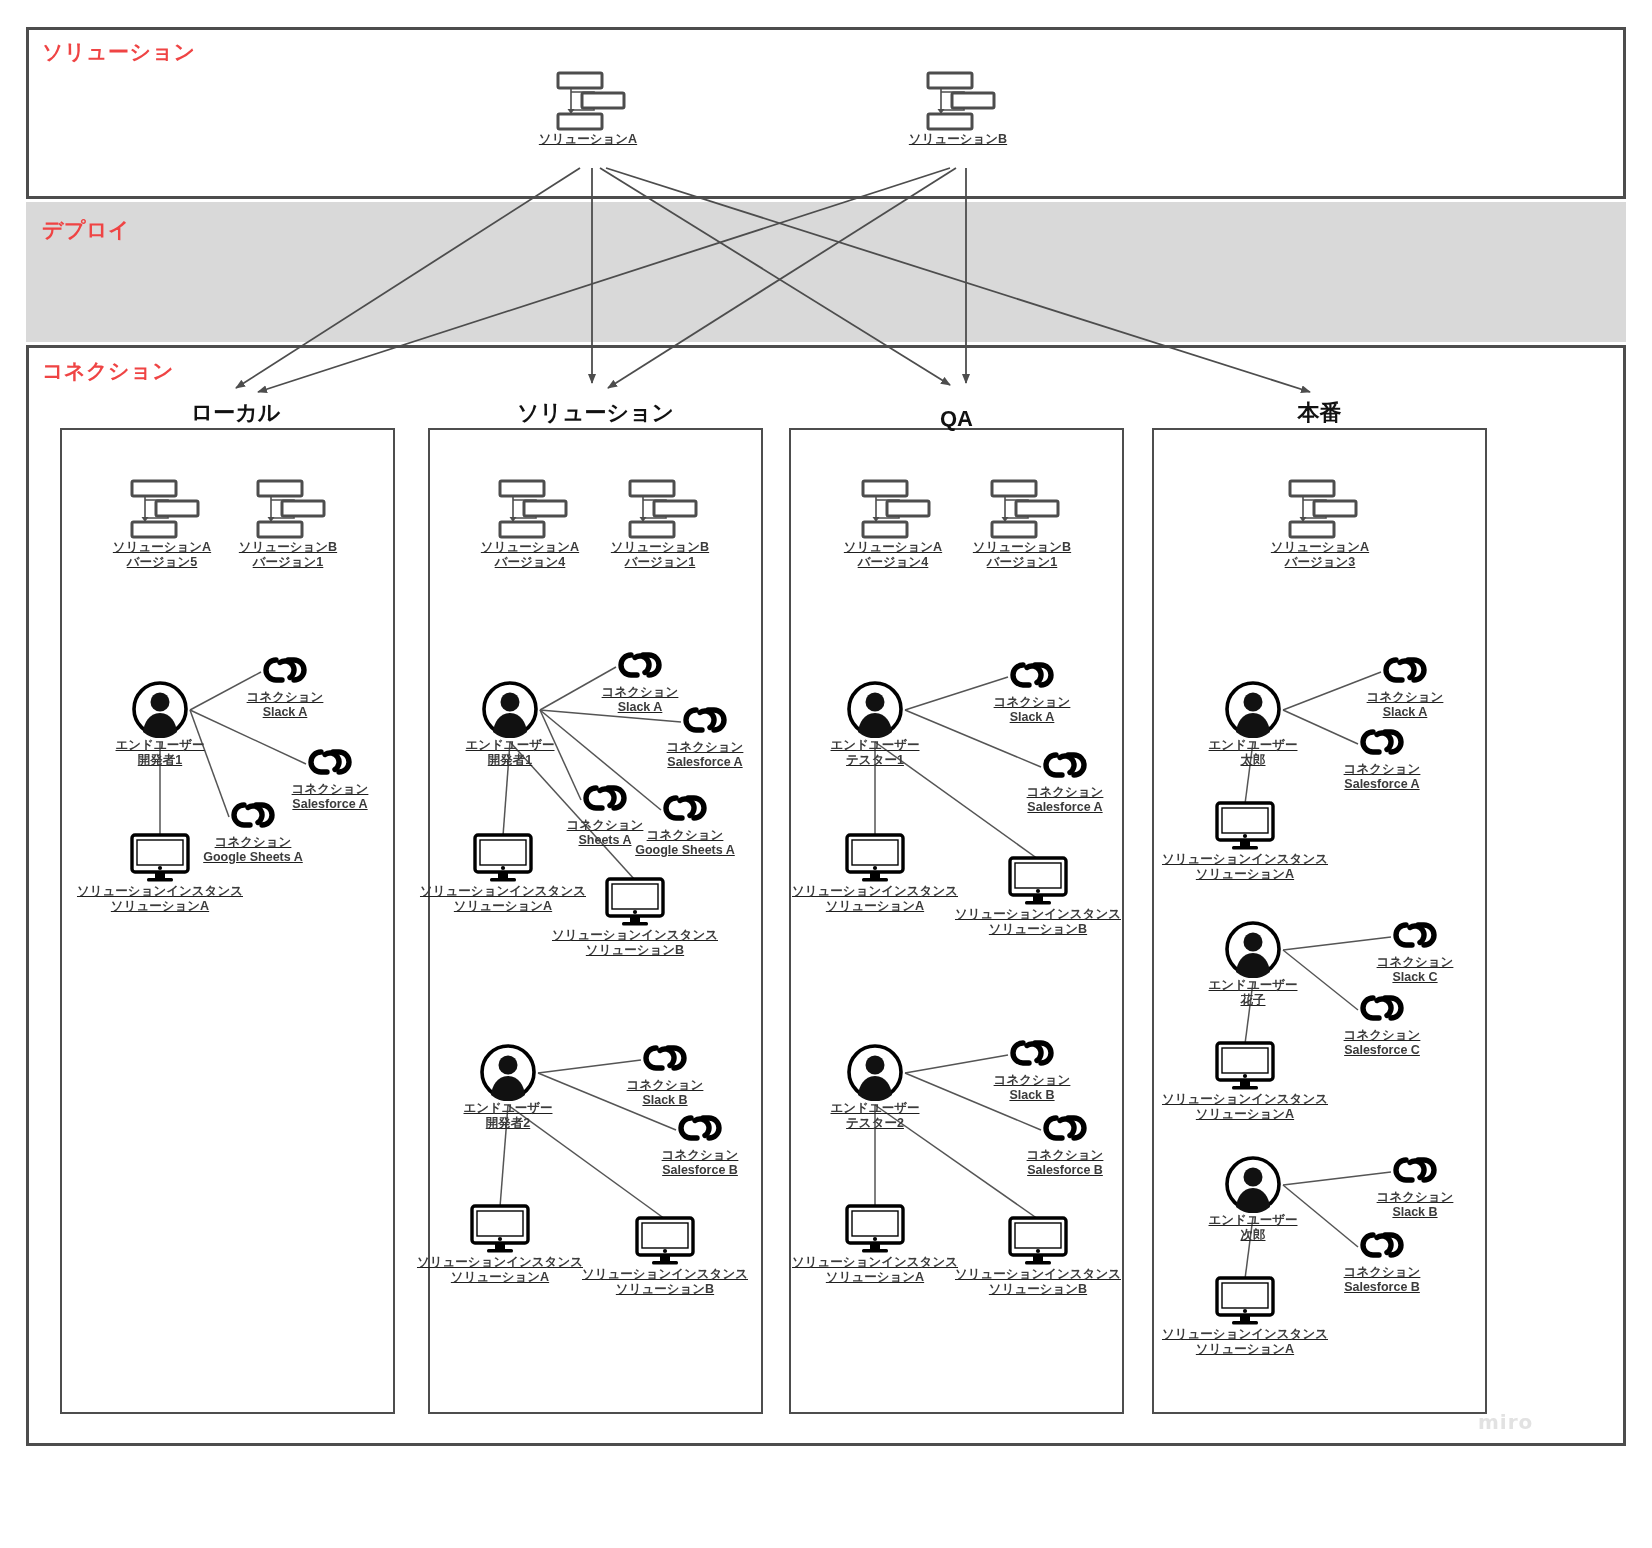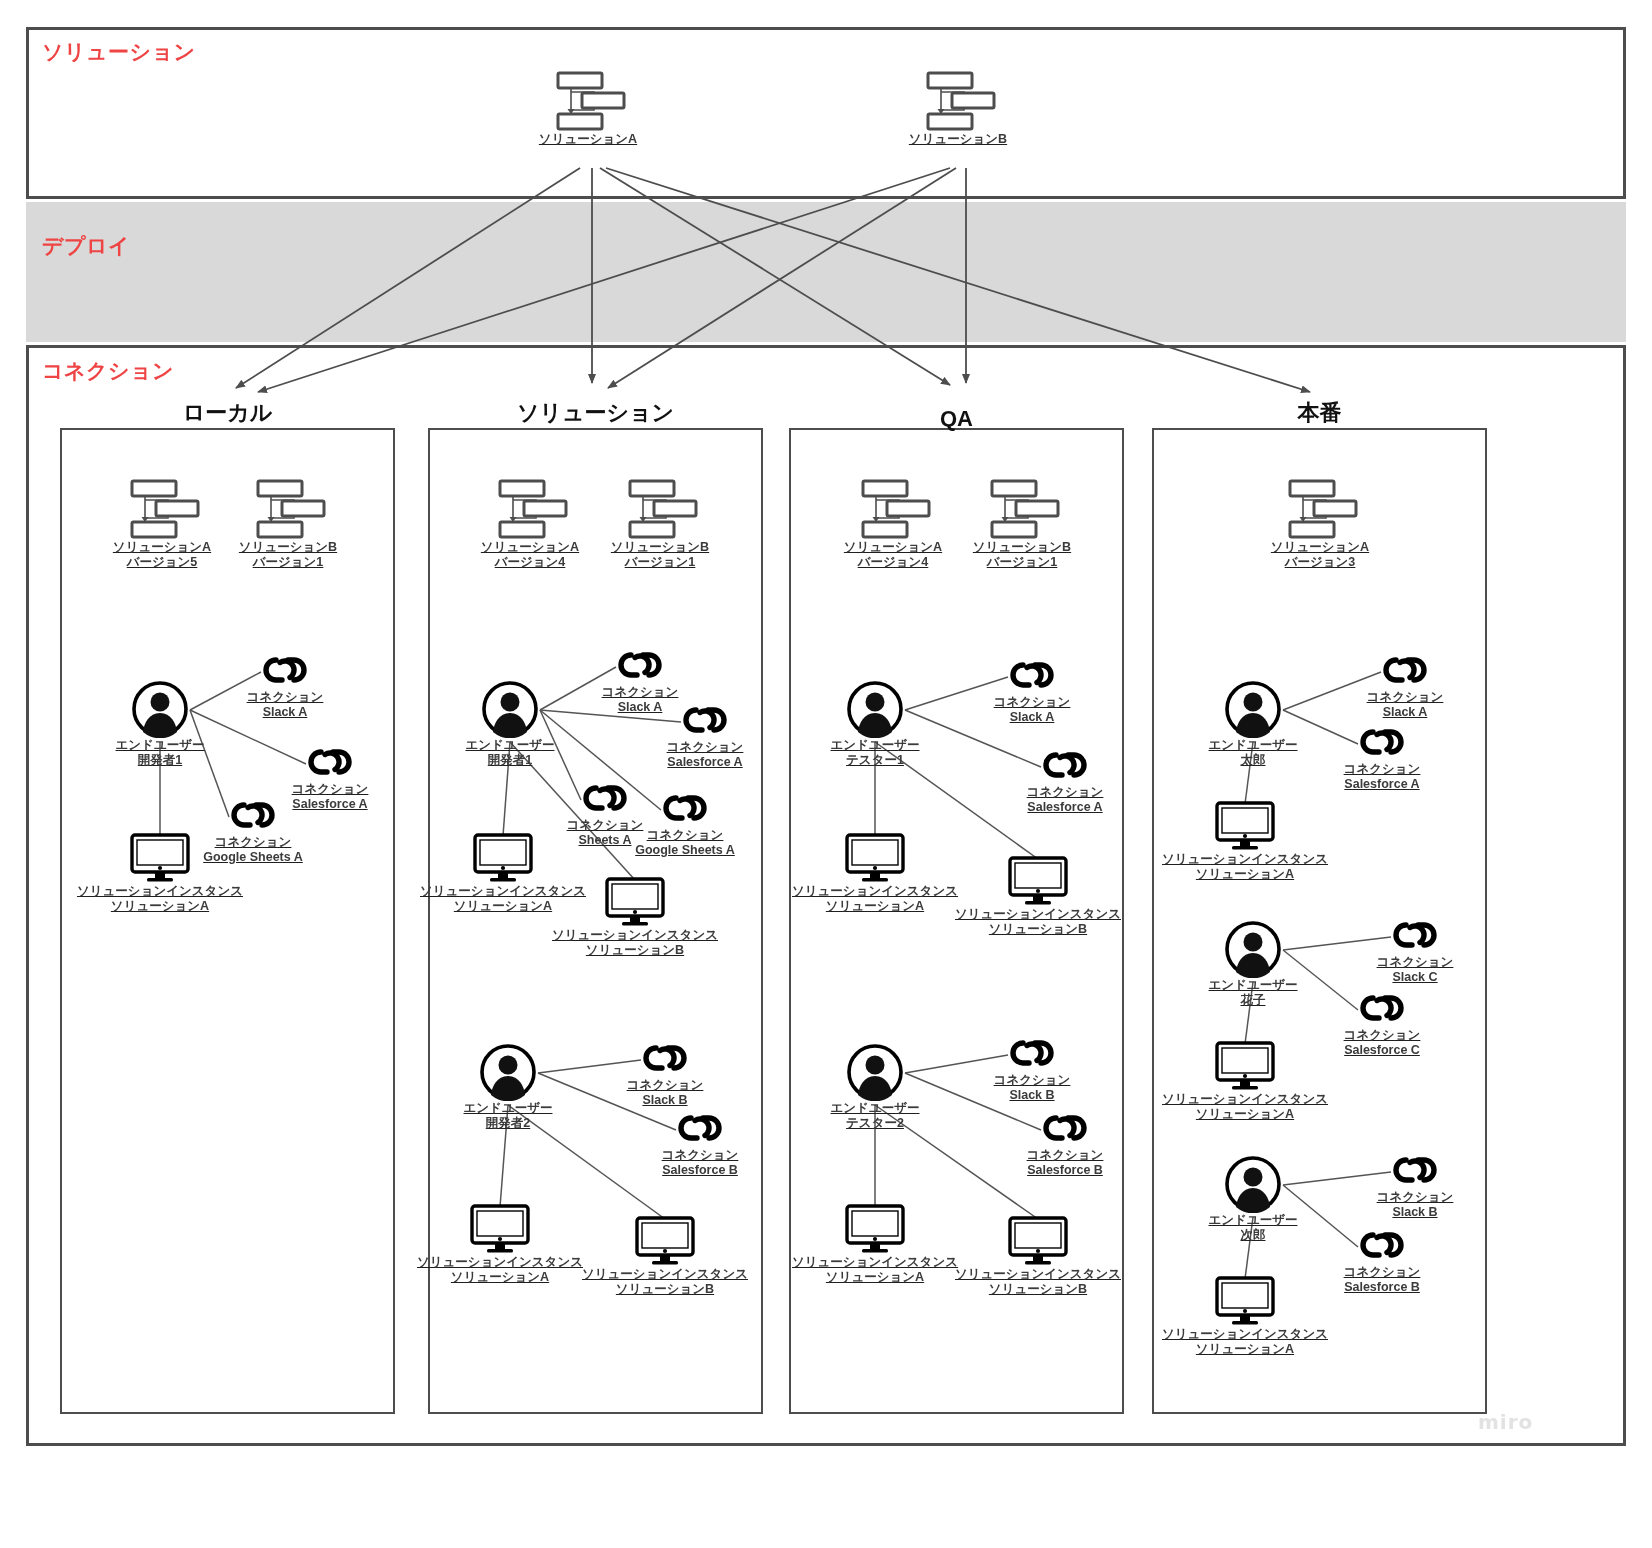--- a/index.html
+++ b/index.html
@@ -34,31 +34,31 @@
 </style>
 </head>
 <body>
 
 <div id="stage">
 
   <div class="lane" id="lane-solution"></div>
   <div class="lane-title" style="left:42px;top:38px;">ソリューション</div>
 
   <div class="lane" id="lane-deploy"></div>
-  <div class="lane-title" style="left:42px;top:216px;margin-top:16px;">デプロイ</div>
+  <div class="lane-title" style="left:42px;top:216px;">デプロイ</div>
 
   <div class="lane" id="lane-env"></div>
   <div class="lane-title" style="left:42px;top:357px;">コネクション</div>
 
   <div class="env-col" id="col-local"></div>
   <div class="env-col" id="col-staging"></div>
   <div class="env-col" id="col-qa"></div>
   <div class="env-col" id="col-prod"></div>
 
-  <div class="env-label" style="left:60px;text-align:center;">ローカル</div>
+  <div class="env-label" style="left:68px;text-align:center;">ローカル</div>
   <div class="env-label" style="left:428px;">ソリューション</div>
   <div class="env-label" style="left:789px;margin-top:8px;">QA</div>
   <div class="env-label" style="left:1152px;">本番</div>
 
   <svg id="wires">
     <defs>
       <marker id="ah" markerWidth="11" markerHeight="11" refX="9" refY="4" orient="auto" markerUnits="userSpaceOnUse">
         <path d="M0,0 L10,4 L0,8 z" fill="#4d4d4d"></path>
       </marker>
     </defs>

